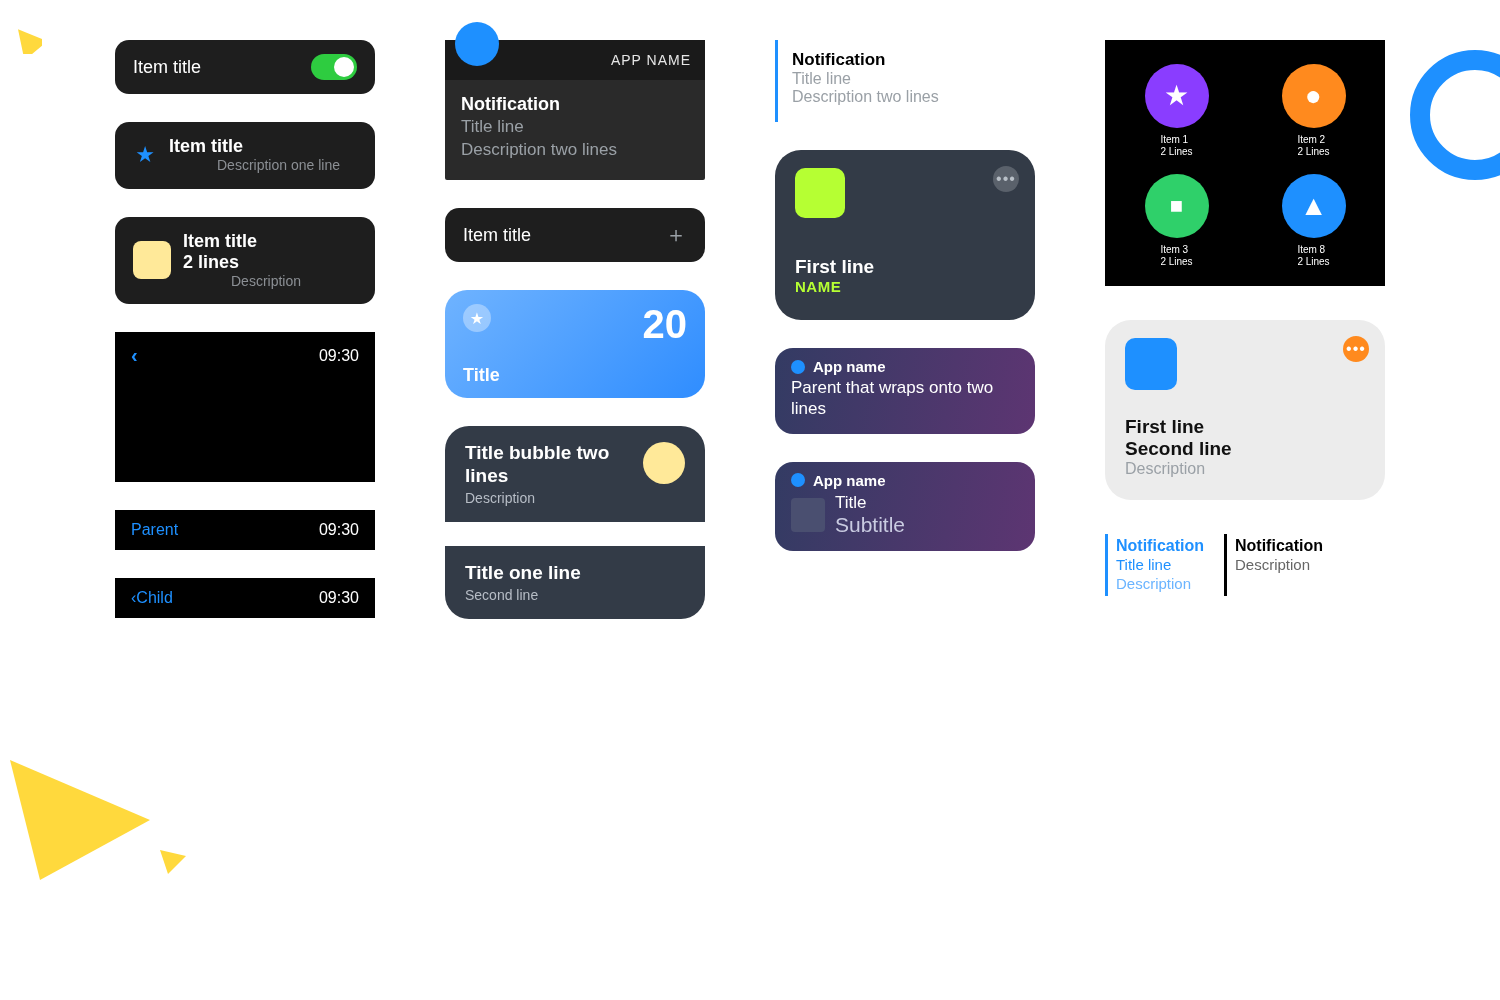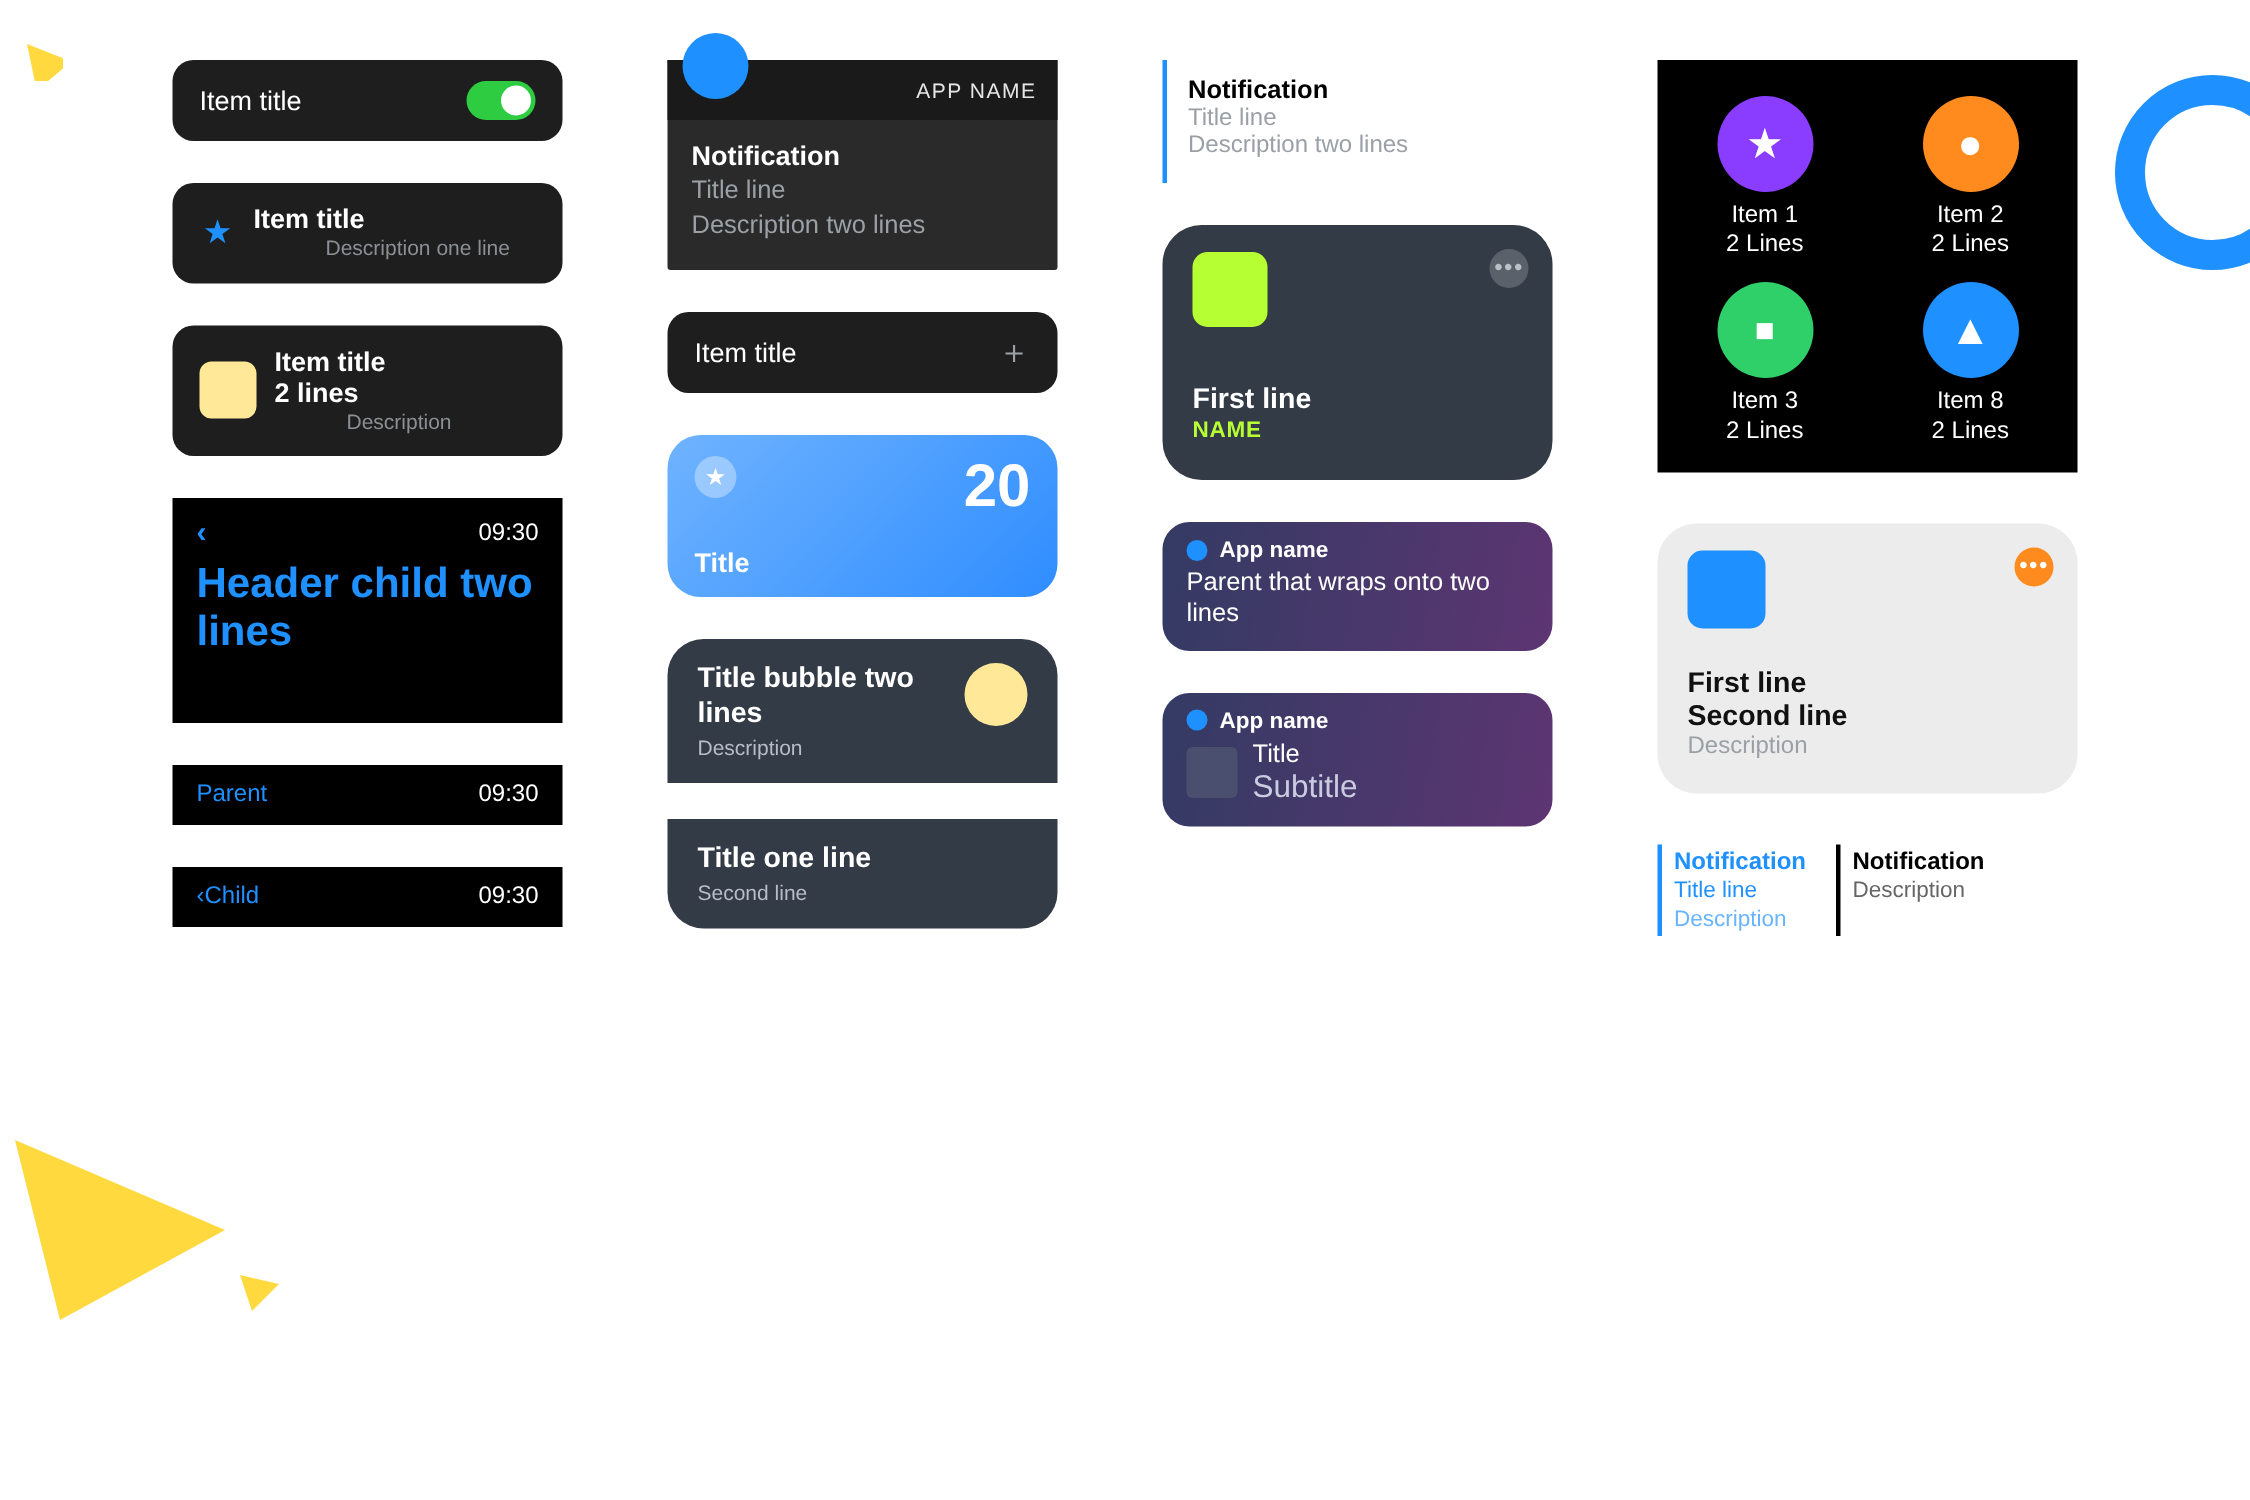--- a/index.html
+++ b/index.html
@@ -177,21 +177,21 @@
   
   .grid4{
     background:#000; color:#fff; padding:24px 18px 18px;
     display:grid; grid-template-columns:1fr 1fr; gap:16px 30px;
     width:100%;
   }
   .gcell{display:flex;flex-direction:column;align-items:center;gap:6px;}
   .gcirc{width:64px;height:64px;border-radius:50%;display:flex;align-items:center;justify-content:center;color:#fff;}
   .c-purple{background:#8a3dff;} .c-orange{background:#ff8a1e;}
   .c-green{background:#2fd06a;} .c-blue{background:#1e90ff;}
-  .gcell .lab{font-size:16px;text-align:center;line-height:1.2;}
+  .gcell .lab{font-size:10px;line-height:1.2;}
 
   
   .lwidget{
     background:#ececec;border-radius:26px;padding:18px 20px 18px;position:relative;
     min-height:180px;
   }
   .lwidget .appico{width:52px;height:52px;border-radius:10px;background:#1e90ff;}
   .lwidget .dots{
     position:absolute;right:16px;top:16px;width:26px;height:26px;border-radius:50%;
     background:#ff8a1e;color:#fff;display:flex;align-items:center;justify-content:center;font-size:16px;letter-spacing:1px;
@@ -257,21 +257,20 @@
         <span class="label-white" style="font-weight:700">2 lines</span>
         <span class="sub-grey">Description</span>
       </span>
     </div>
 
     <div class="hdr-black">
       <div class="hdr-row">
         <span class="chev">‹</span>
         <span class="time">09:30</span>
       </div>
-      <div class="hdr-title">Header child two lines</div>
     </div>
 
     <div class="bar-black">
       <span class="blue">Parent</span>
       <span class="time">09:30</span>
     </div>
 
     <div class="bar-black">
       <span class="blue">‹</span>
       <span class="blue">Child</span>

